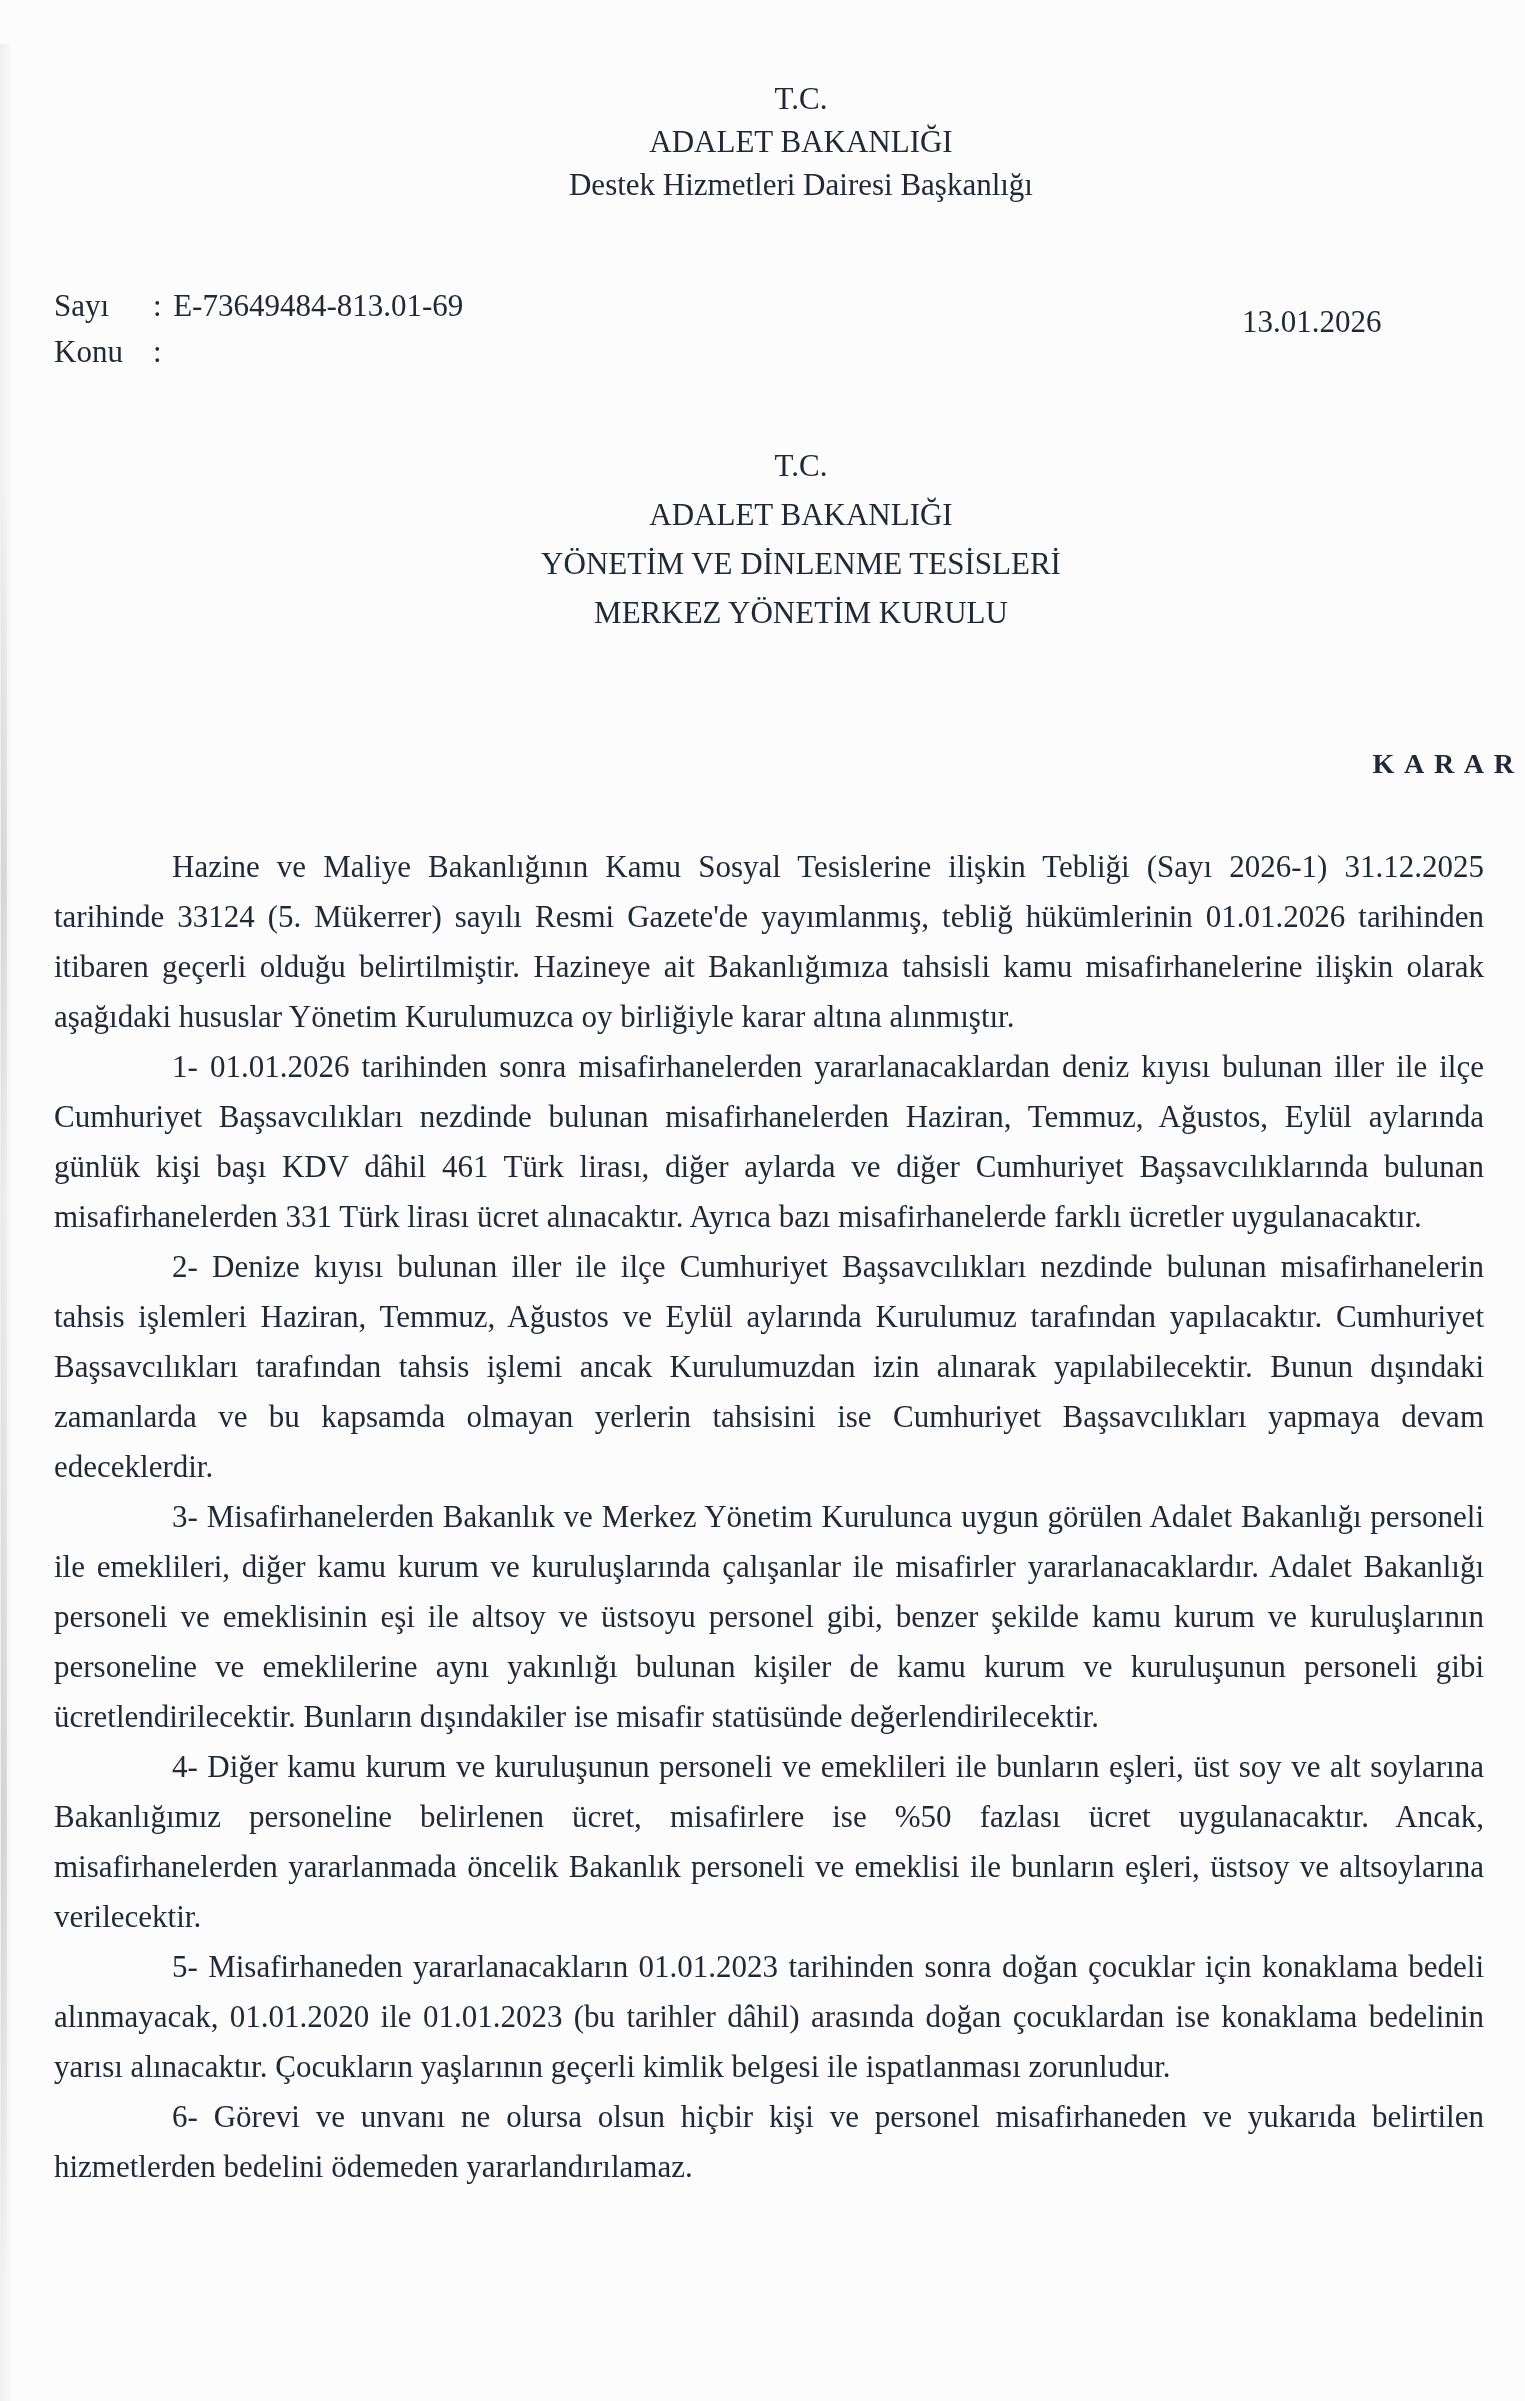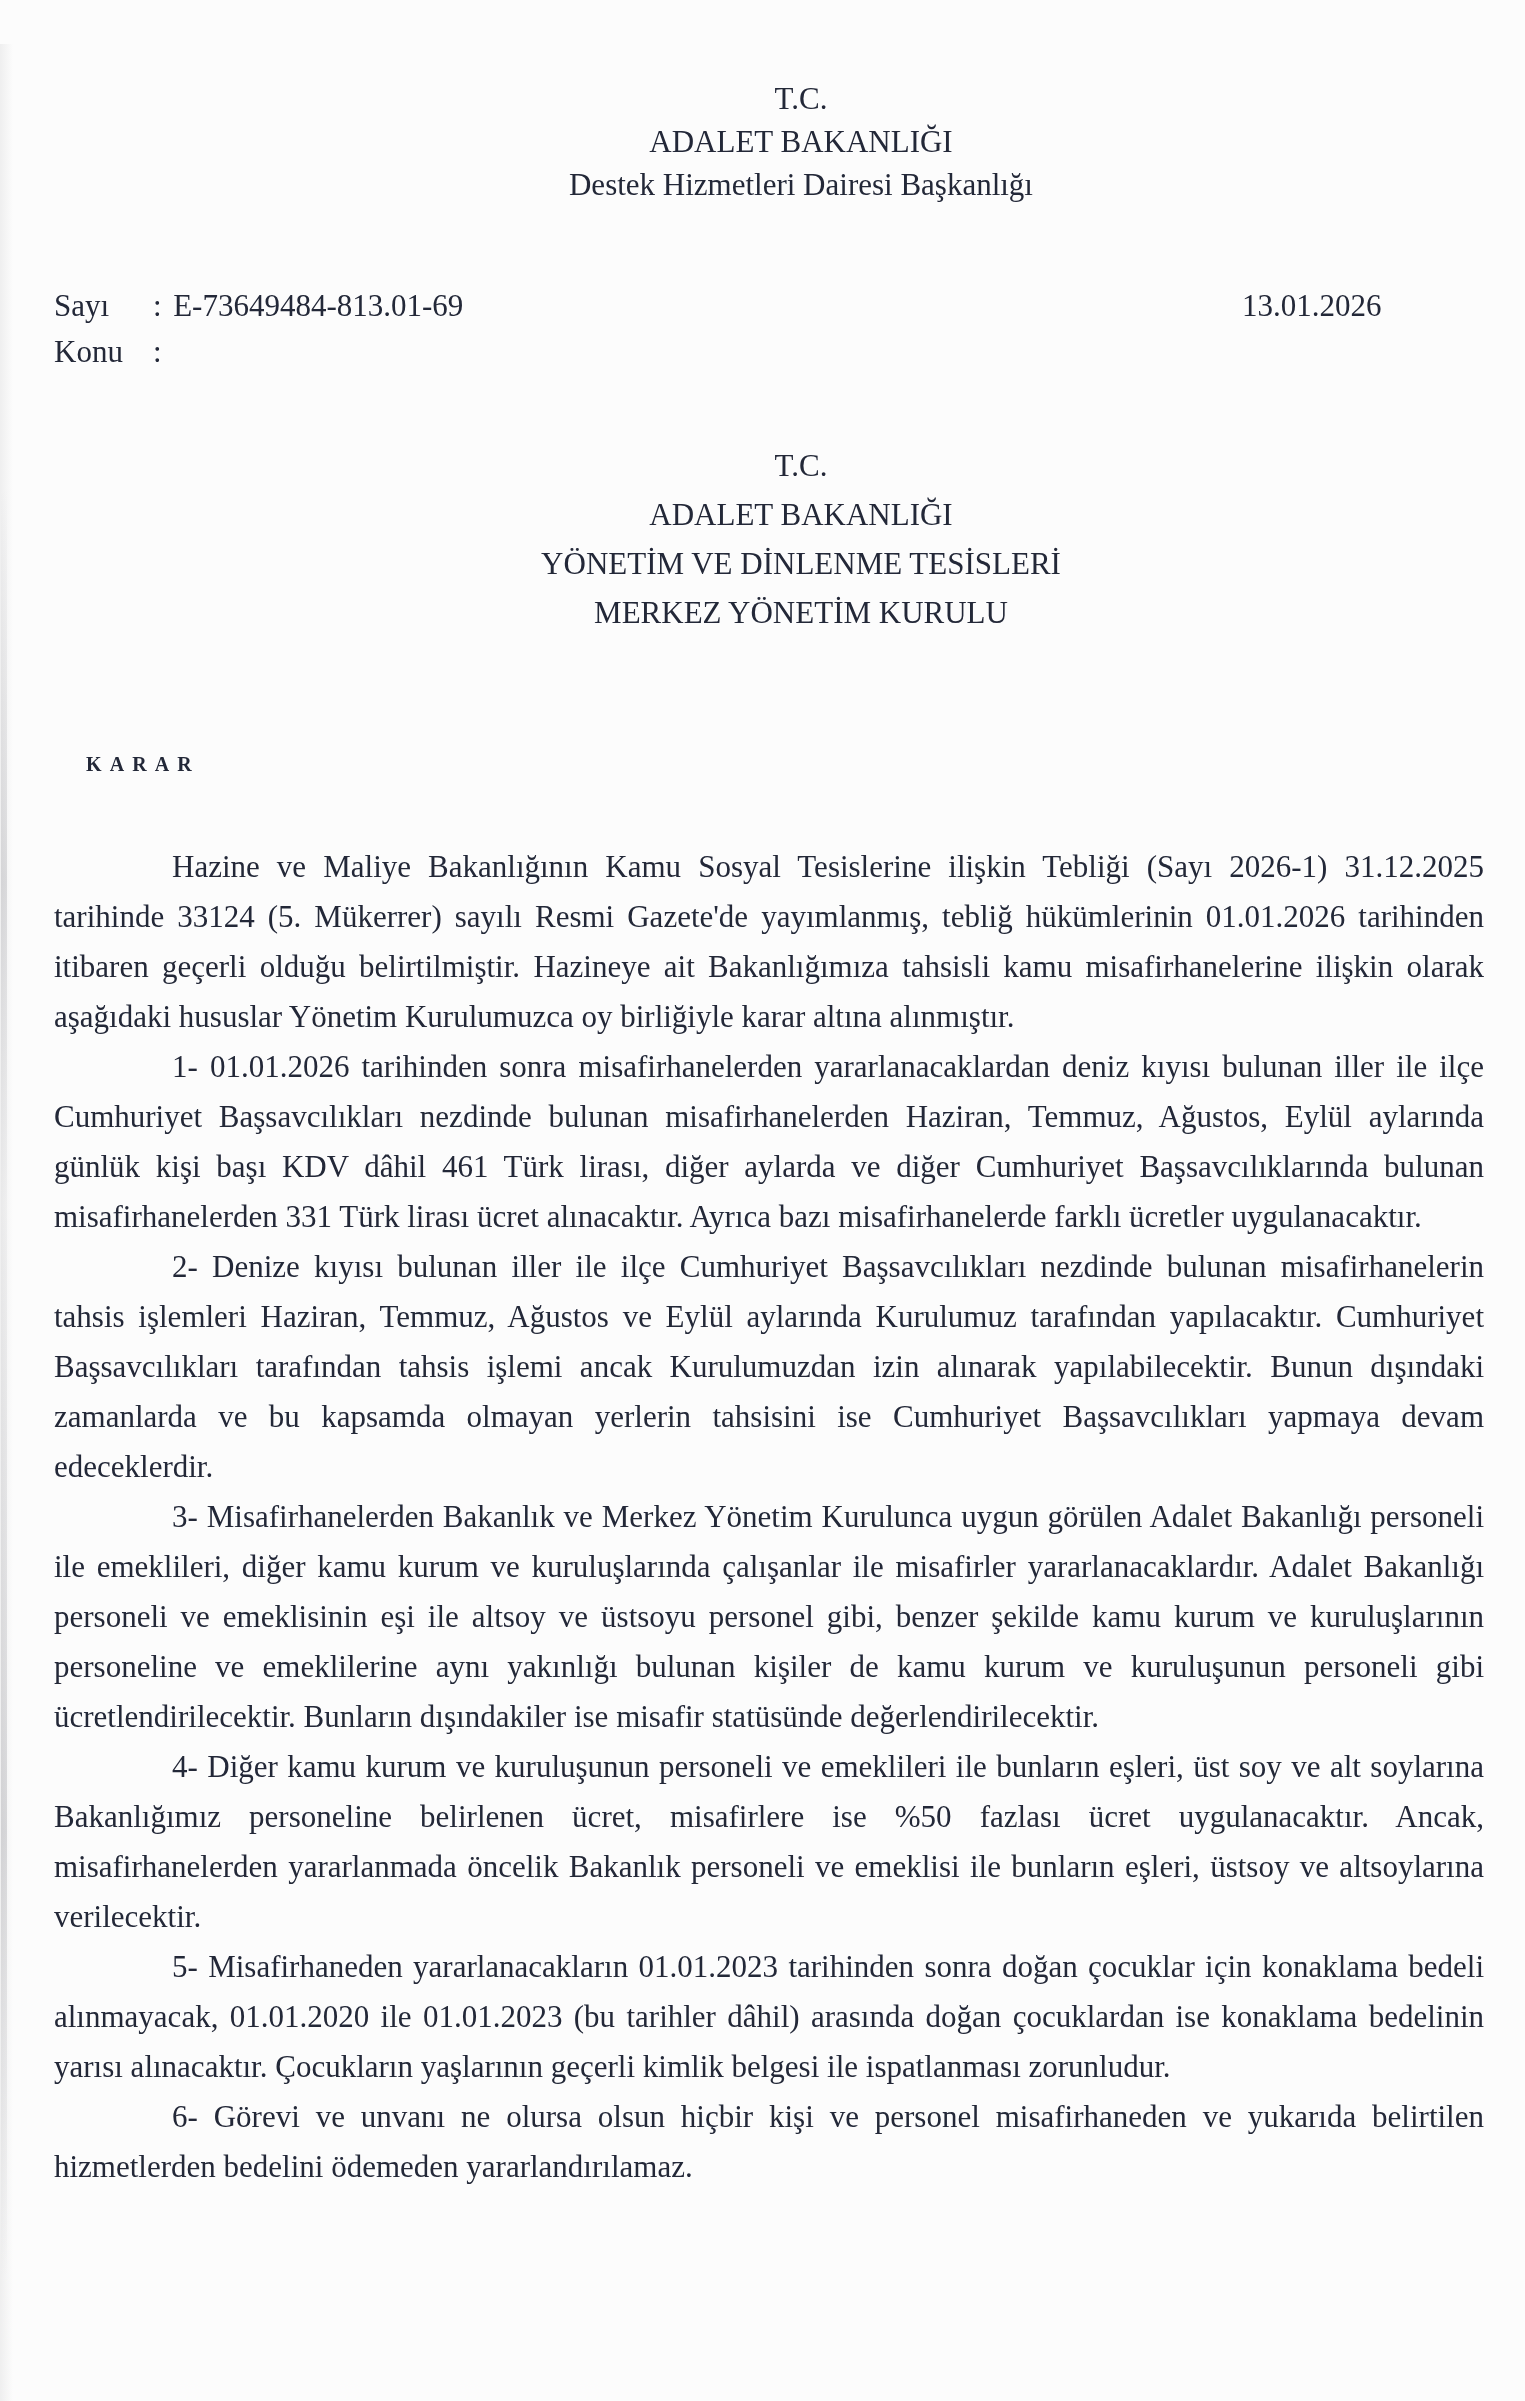--- a/index.html
+++ b/index.html
@@ -53,33 +53,33 @@
     margin-top: 77px;
     line-height: 46px;
   }
   .meta-row { display: flex; }
   .meta-label { width: 99px; flex: 0 0 auto; }
   .meta-colon { flex: 0 0 auto; margin-right: 11.5px; }
   .meta-value { flex: 0 1 auto; }
   .doc-date {
     position: absolute;
     left: 1188px;
-    top: 0;
+    top: 16px;
     white-space: nowrap;
   }
   .board-header {
     margin-top: 66px;
     text-align: center;
     line-height: 49px;
     transform: translateX(32px);
   }
   .decision-title {
     margin: 109px 0 0 0;
-    text-align: left;
-    font-size: 20px;
+    text-align: right;
+    font-size: 28px;
     font-weight: bold;
     letter-spacing: 2.1px;
     line-height: 36px;
     transform: translateX(32px);
   }
   .decision-body {
     margin-top: 60px;
     line-height: 50px;
     text-align: justify;
   }

